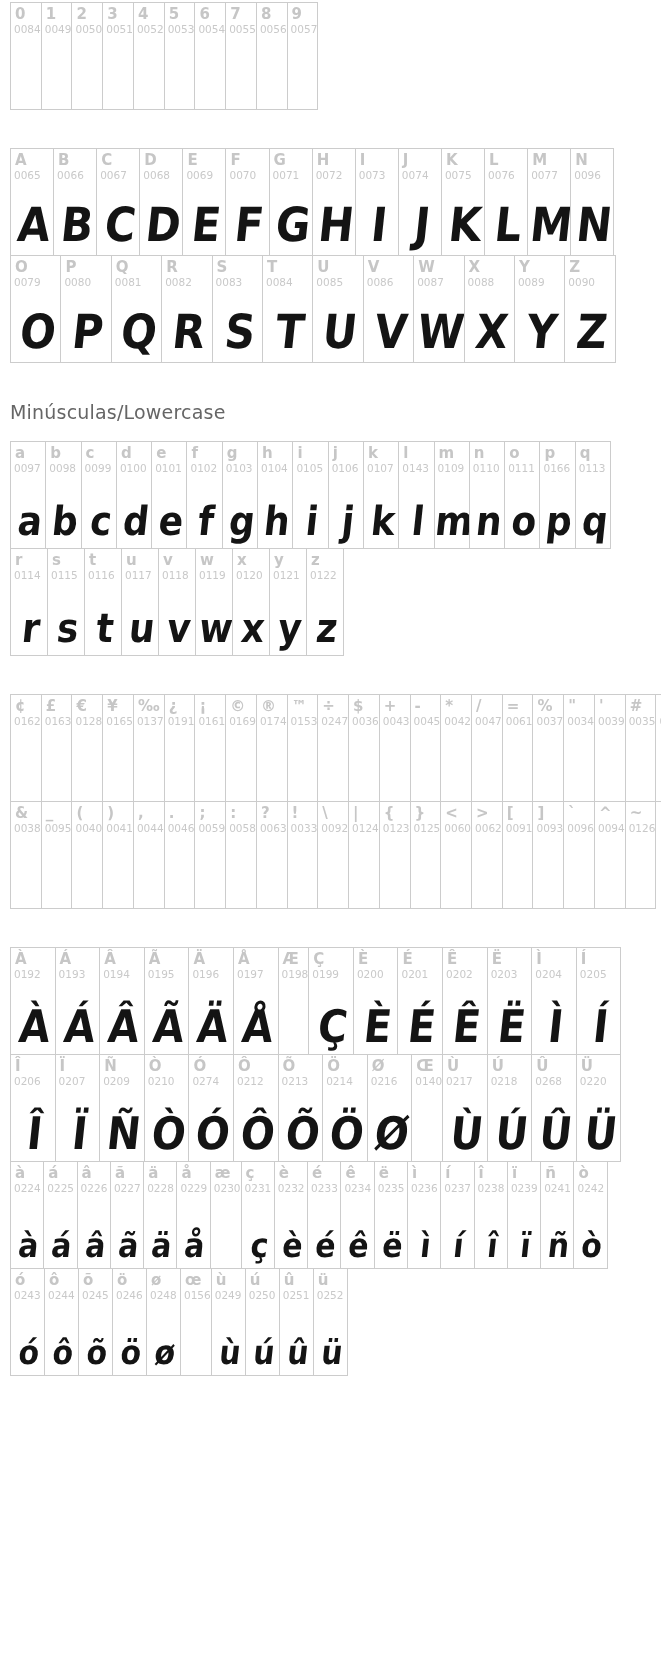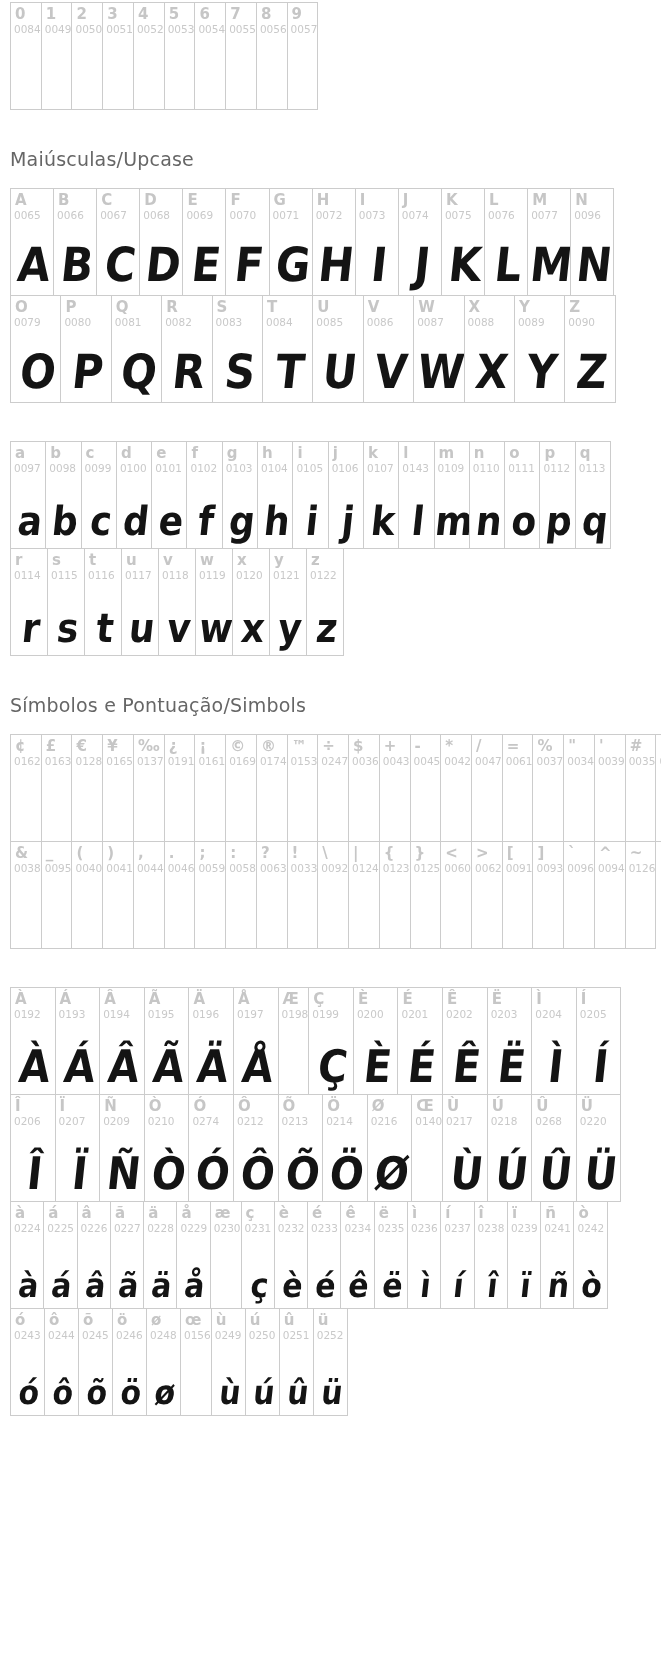--- a/index.html
+++ b/index.html
@@ -113,21 +113,20 @@
           <span class="char-label">8</span>
           <span class="char-code">0056</span>
         </div>
         <div class="char-cell" style="flex-basis: 27.5px;">
           <span class="char-label">9</span>
           <span class="char-code">0057</span>
         </div>
       </div>
     </div>
     <div class="section">
-      <h2 class="section-title">Maiúsculas/Upcase</h2>
       <div class="char-row glyph-44">
         <div class="char-cell" style="flex-basis: 44.1px;">
           <span class="char-label">A</span>
           <span class="char-code">0065</span>
           <span class="char-glyph">A</span>
         </div>
         <div class="char-cell" style="flex-basis: 44.1px;">
           <span class="char-label">B</span>
           <span class="char-code">0066</span>
           <span class="char-glyph">B</span>
@@ -250,20 +249,21 @@
           <span class="char-glyph">Y</span>
         </div>
         <div class="char-cell" style="flex-basis: 51.4px;">
           <span class="char-label">Z</span>
           <span class="char-code">0090</span>
           <span class="char-glyph">Z</span>
         </div>
       </div>
     </div>
     <div class="section">
+      <h2 class="section-title">Minúsculas/Lowercase</h2>
       <div class="char-row glyph-38">
         <div class="char-cell" style="flex-basis: 36.3px;">
           <span class="char-label">a</span>
           <span class="char-code">0097</span>
           <span class="char-glyph">a</span>
         </div>
         <div class="char-cell" style="flex-basis: 36.3px;">
           <span class="char-label">b</span>
           <span class="char-code">0098</span>
           <span class="char-glyph">b</span>
@@ -328,21 +328,21 @@
           <span class="char-code">0110</span>
           <span class="char-glyph">n</span>
         </div>
         <div class="char-cell" style="flex-basis: 36.3px;">
           <span class="char-label">o</span>
           <span class="char-code">0111</span>
           <span class="char-glyph">o</span>
         </div>
         <div class="char-cell" style="flex-basis: 36.3px;">
           <span class="char-label">p</span>
-          <span class="char-code">0112</span>
+          <span class="char-code">0166</span>
           <span class="char-glyph">p</span>
         </div>
         <div class="char-cell" style="flex-basis: 36.3px;">
           <span class="char-label">q</span>
           <span class="char-code">0113</span>
           <span class="char-glyph">q</span>
         </div>
       </div>
       <div class="char-row glyph-38">
         <div class="char-cell" style="flex-basis: 38px;">
@@ -386,21 +386,20 @@
           <span class="char-glyph">y</span>
         </div>
         <div class="char-cell" style="flex-basis: 38px;">
           <span class="char-label">z</span>
           <span class="char-code">0122</span>
           <span class="char-glyph">z</span>
         </div>
       </div>
     </div>
     <div class="section">
-      <h2 class="section-title">Símbolos e Pontuação/Simbols</h2>
       <div class="char-row glyph-40">
         <div class="char-cell" style="flex-basis: 28.05px;">
           <span class="char-label">¢</span>
           <span class="char-code">0162</span>
         </div>
         <div class="char-cell" style="flex-basis: 28.05px;">
           <span class="char-label">£</span>
           <span class="char-code">0163</span>
         </div>
         <div class="char-cell" style="flex-basis: 28.05px;">

